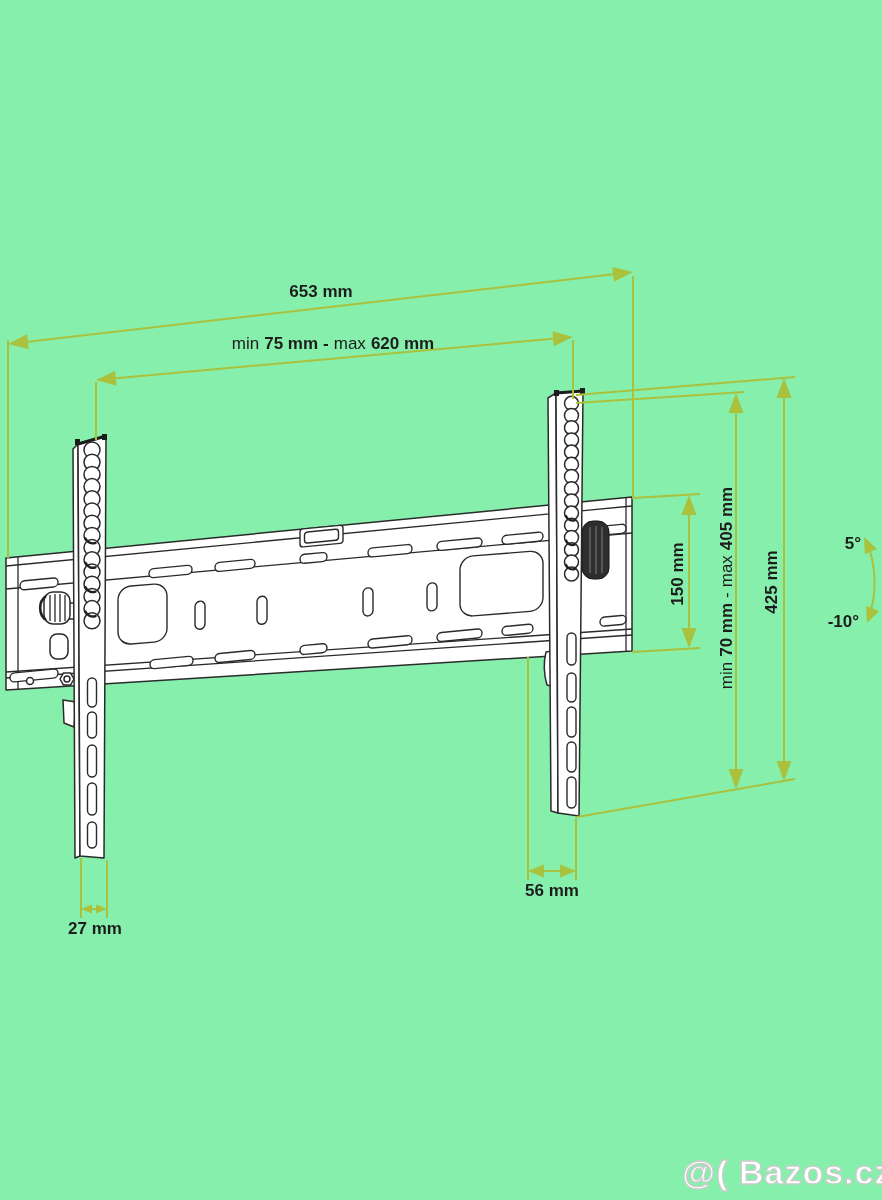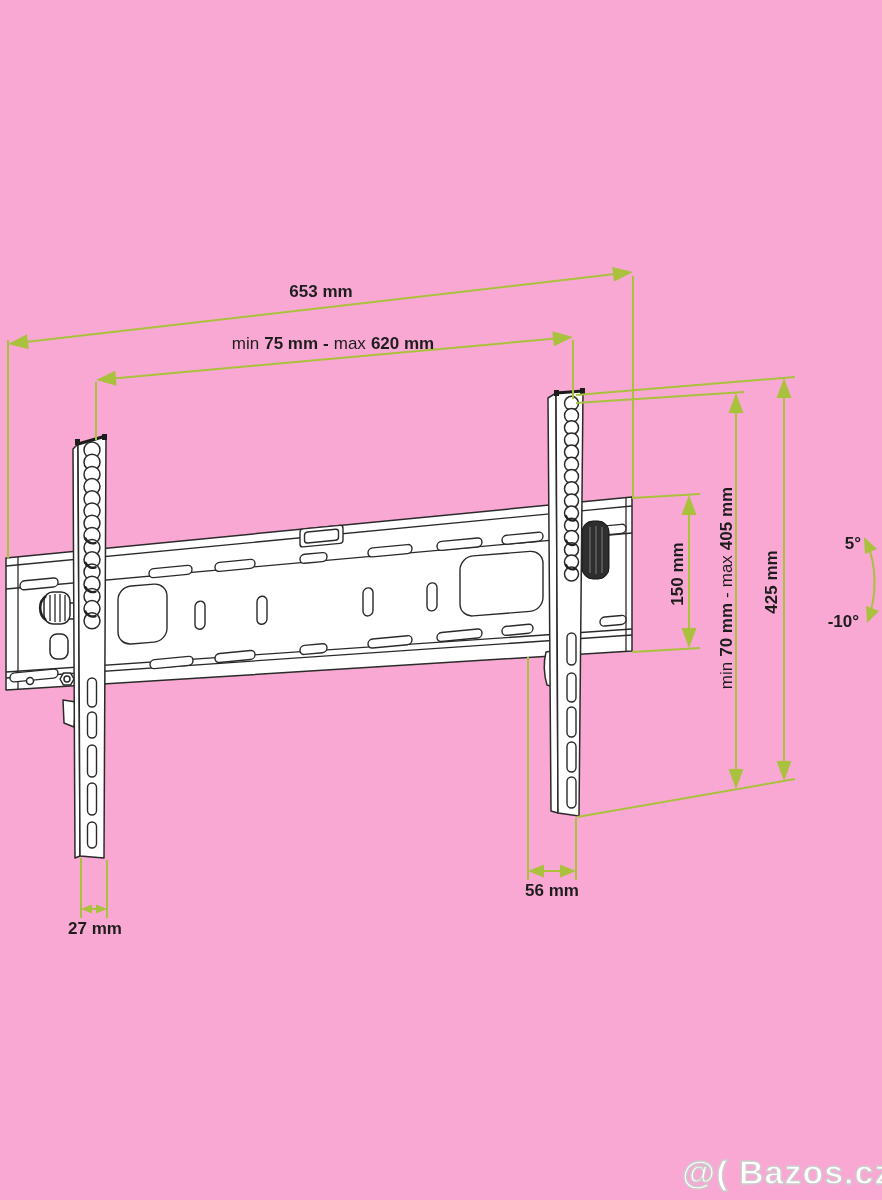--- a/index.html
+++ b/index.html
@@ -1,16 +1,16 @@
 <!DOCTYPE html>
 <html><head>
 <meta charset="utf-8">
 <style>
   html,body{margin:0;padding:0;background:#ffffff;}
-  #stage{position:relative;width:882px;height:1200px;background:#f9a8d4;overflow:hidden;
+  #stage{position:relative;width:882px;height:1200px;background:#86efac;overflow:hidden;
          font-family:"Liberation Sans",sans-serif;}
   svg{display:block}
   .art{fill:#ffffff;stroke:#2a2a2a;stroke-width:1.5;stroke-linejoin:round;}
   .artline{fill:none;stroke:#2a2a2a;stroke-width:1.3;}
   .hole{fill:#ffffff;stroke:#2a2a2a;stroke-width:1.5;}
   .slot{fill:#ffffff;stroke:#2a2a2a;stroke-width:1.4;}
   .dark{fill:#2e2e2e;stroke:#141414;stroke-width:1;}
   .crescent{fill:none;stroke:#222222;stroke-width:2.4;stroke-linecap:round;}
   .dim{stroke:#a9c13c;stroke-width:2;fill:none;}
   .dimhead{fill:#a9c13c;stroke:none;}

